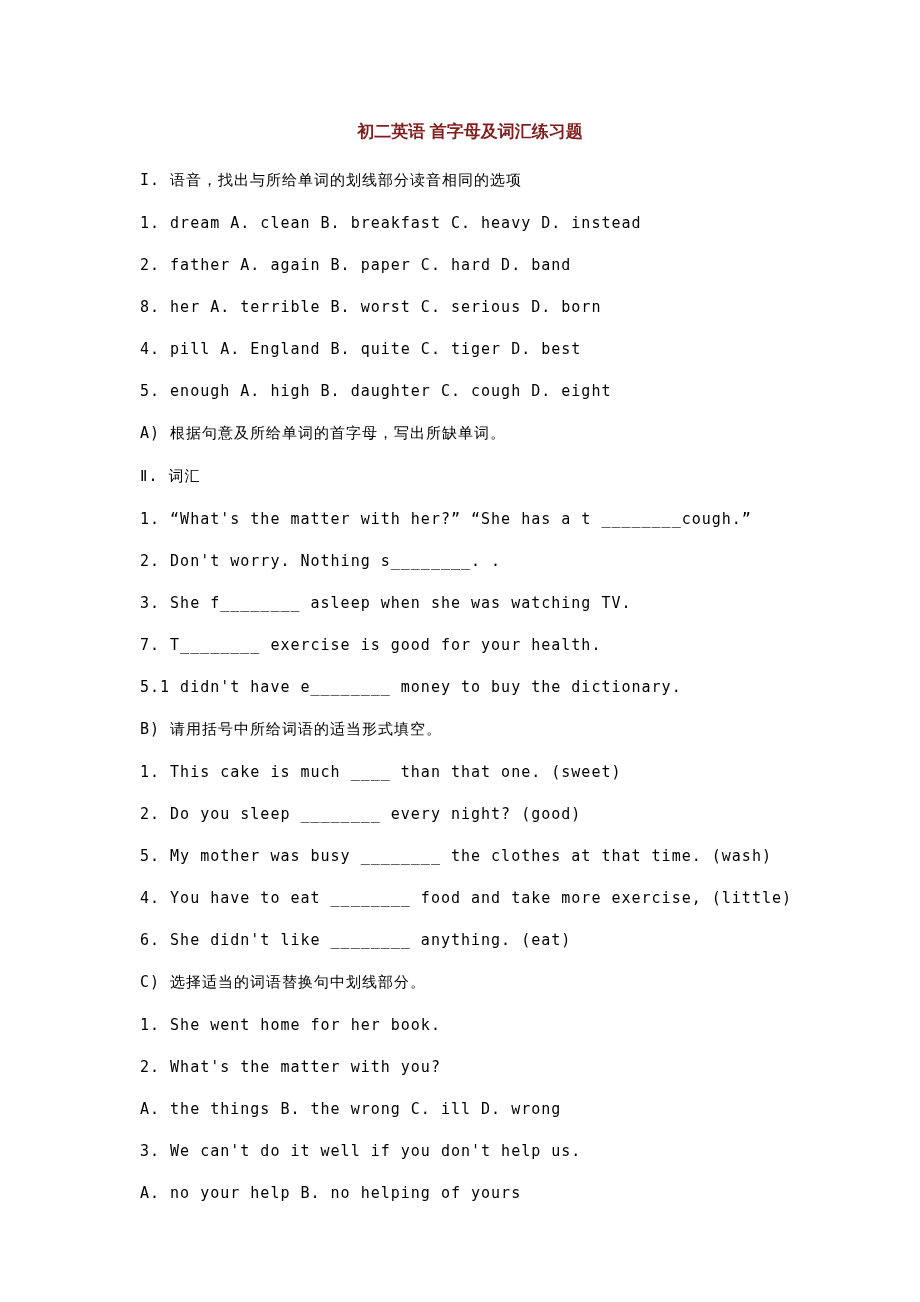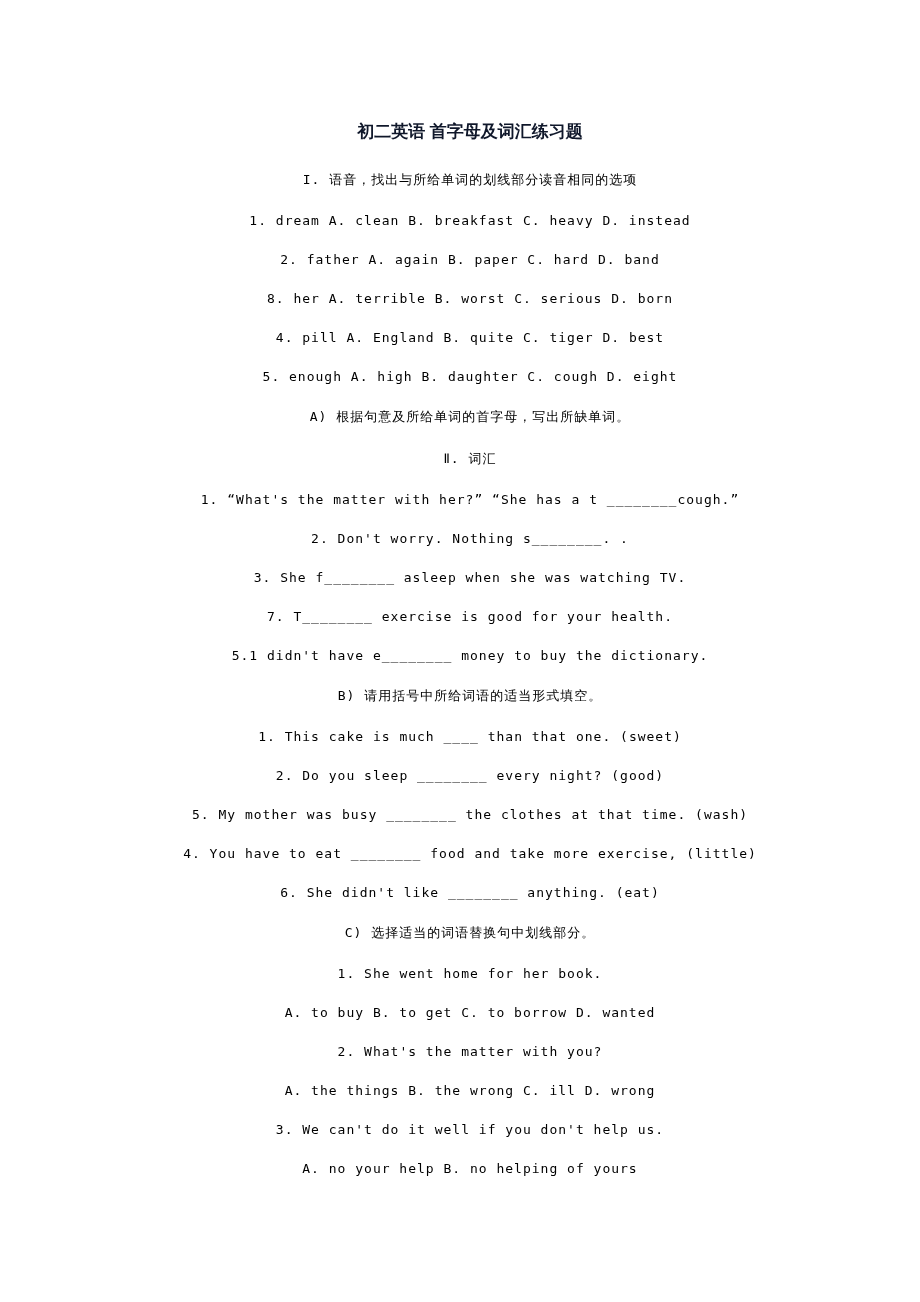--- a/index.html
+++ b/index.html
@@ -7,33 +7,32 @@
       padding: 0;
       background: #ffffff;
       width: 920px;
       font-family: "SimSun", "宋体", serif;
     }
     .page {
       padding: 120px 120px 60px 140px;
     }
     .title {
       text-align: center;
-      color: #0f172a;
+      color: #7f1d1d;
       font-weight: bold;
       font-size: 17px;
       margin-bottom: 28px;
       font-family: "SimHei", "黑体", sans-serif;
     }
     .line {
-      font-size: 13px;
+      font-size: 15px;
       color: #000;
       margin-bottom: 24px;
       letter-spacing: 1px;
       font-family: "SimSun", "宋体", monospace;
-      text-align: center;
     }
   </style>
 </head>
 <body>
 
 <div class="page">
   <div class="title">初二英语 首字母及词汇练习题</div>
   <div class="line">I. 语音，找出与所给单词的划线部分读音相同的选项</div>
   <div class="line">1. dream A. clean B. breakfast C. heavy D. instead</div>
   <div class="line">2. father A. again B. paper C. hard D. band</div>
@@ -48,18 +47,17 @@
   <div class="line">7. T________ exercise is good for your health.</div>
   <div class="line">5.1 didn't have e________ money to buy the dictionary.</div>
   <div class="line">B) 请用括号中所给词语的适当形式填空。</div>
   <div class="line">1. This cake is much ____ than that one. (sweet)</div>
   <div class="line">2. Do you sleep ________ every night? (good)</div>
   <div class="line">5. My mother was busy ________ the clothes at that time. (wash)</div>
   <div class="line">4. You have to eat ________ food and take more exercise, (little)</div>
   <div class="line">6. She didn't like ________ anything. (eat)</div>
   <div class="line">C) 选择适当的词语替换句中划线部分。</div>
   <div class="line">1. She went home for her book.</div>
-  <div class="line">A. to buy B. to get C. to borrow D. wanted</div>
   <div class="line">2. What's the matter with you?</div>
   <div class="line">A. the things B. the wrong C. ill D. wrong</div>
   <div class="line">3. We can't do it well if you don't help us.</div>
   <div class="line">A. no your help B. no helping of yours</div>
 </div>
 
 </body></html>

